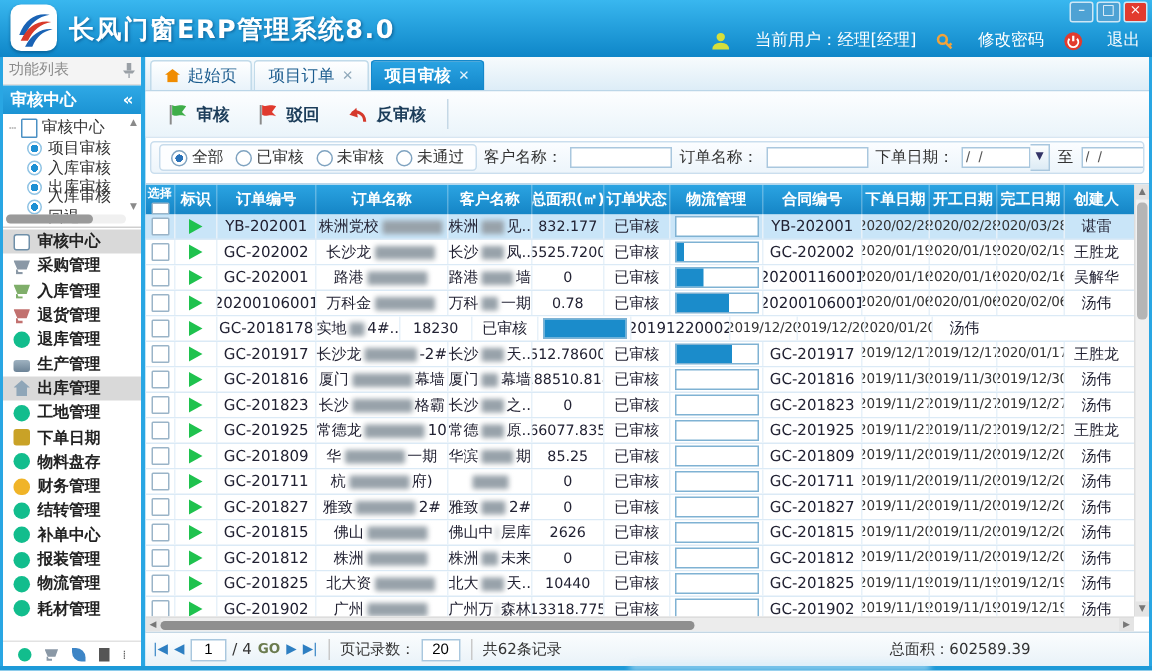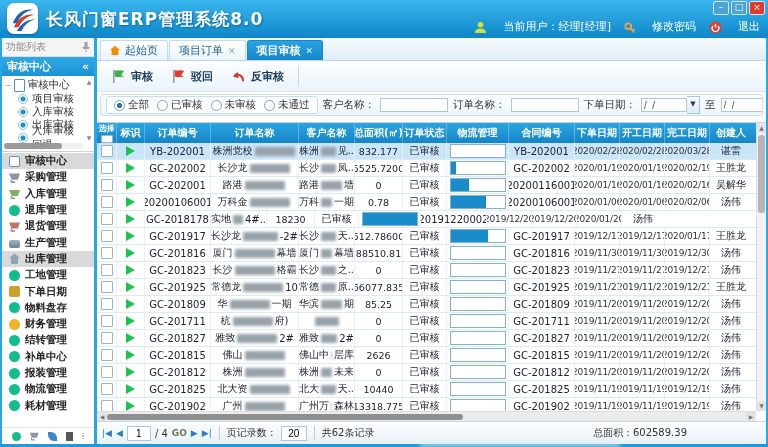--- a/index.html
+++ b/index.html
@@ -232,26 +232,26 @@
         </div>
         <div class="mod">
           <span class="mic cart"></span>
           <span>采购管理</span>
         </div>
         <div class="mod">
           <span class="mic cart-in"></span>
           <span>入库管理</span>
         </div>
         <div class="mod">
+          <span class="mic cart-out"></span>
+          <span>退货管理</span>
+        </div>
+        <div class="mod">
           <span class="mic dot"></span>
           <span>退库管理</span>
-        </div>
-        <div class="mod">
-          <span class="mic cart-out"></span>
-          <span>退货管理</span>
         </div>
         <div class="mod">
           <span class="mic machine"></span>
           <span>生产管理</span>
         </div>
         <div class="mod sel">
           <span class="mic house"></span>
           <span>出库管理</span>
         </div>
         <div class="mod">

